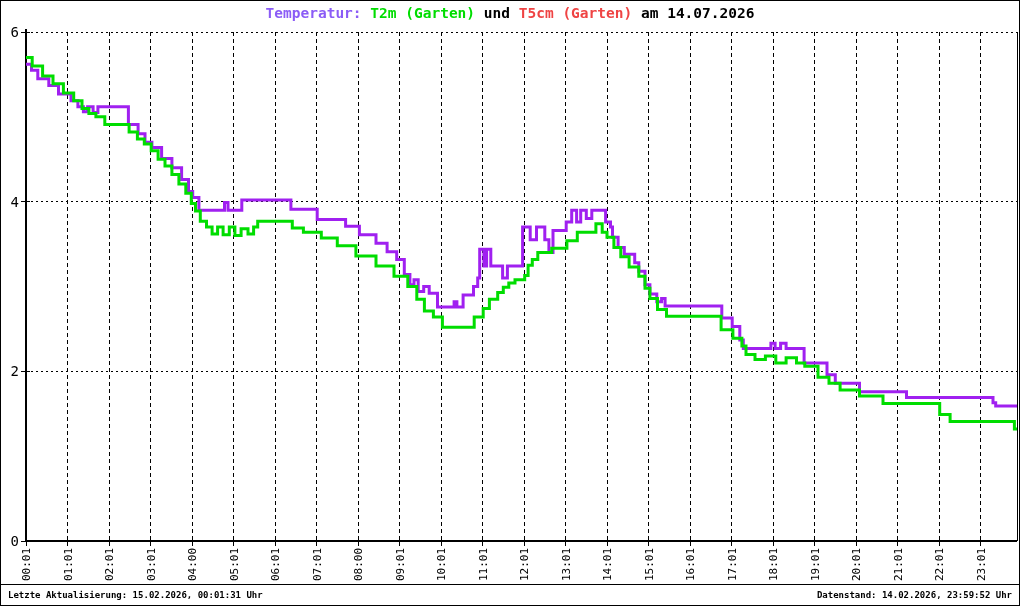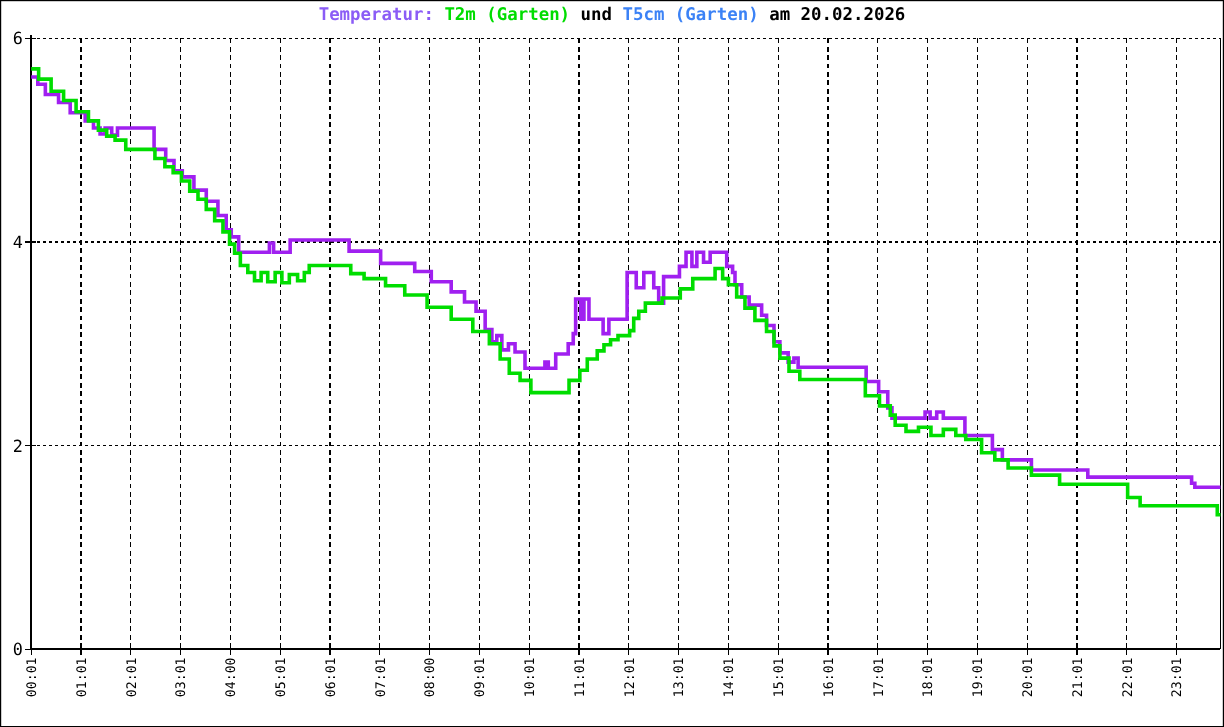--- a/index.html
+++ b/index.html
@@ -19,21 +19,21 @@
     font-size:9px;font-weight:bold;color:#000;
     display:flex;justify-content:space-between;align-items:center;
     padding:0 7px;white-space:pre;
   }
 </style>
 </head>
 <body>
 
 <div class="frame">
 
-  <div class="chart-title"><span style="color: #8b5cf6;">Temperatur: </span><span style="color: rgb(0, 221, 0);">T2m (Garten)</span><span> und </span><span style="color: #3b82f6;">T5cm (Garten)</span><span> am 20.02.2026</span></div>
+  <div class="chart-title"><span style="color: #8b5cf6;">Temperatur: </span><span style="color: rgb(0, 221, 0);">T2m (Garten)</span><span> und </span><span style="color: #ef4444;">T5cm (Garten)</span><span> am 14.07.2026</span></div>
 
   <svg class="plot" width="1020" height="584" viewBox="0 0 1020 584">
     <g>
         <line x1="25" y1="31" x2="25" y2="540" stroke="#000000" stroke-width="1" stroke-dasharray="4 3" shape-rendering="crispEdges"></line>
         <line x1="66.5" y1="31" x2="66.5" y2="540" stroke="#000000" stroke-width="1" stroke-dasharray="4 3" shape-rendering="crispEdges"></line>
         <line x1="108" y1="31" x2="108" y2="540" stroke="#000000" stroke-width="1" stroke-dasharray="4 3" shape-rendering="crispEdges"></line>
         <line x1="149.5" y1="31" x2="149.5" y2="540" stroke="#000000" stroke-width="1" stroke-dasharray="4 3" shape-rendering="crispEdges"></line>
         <line x1="191" y1="31" x2="191" y2="540" stroke="#000000" stroke-width="1" stroke-dasharray="4 3" shape-rendering="crispEdges"></line>
         <line x1="232.5" y1="31" x2="232.5" y2="540" stroke="#000000" stroke-width="1" stroke-dasharray="4 3" shape-rendering="crispEdges"></line>
         <line x1="274" y1="31" x2="274" y2="540" stroke="#000000" stroke-width="1" stroke-dasharray="4 3" shape-rendering="crispEdges"></line>
@@ -122,14 +122,18 @@
         <text transform="translate(900.5,580) rotate(-90)" font-size="11" fill="#000" font-family="&quot;DejaVu Sans Mono&quot;,&quot;Liberation Mono&quot;,monospace">21:01</text>
         <text transform="translate(942,580) rotate(-90)" font-size="11" fill="#000" font-family="&quot;DejaVu Sans Mono&quot;,&quot;Liberation Mono&quot;,monospace">22:01</text>
         <text transform="translate(983.5,580) rotate(-90)" font-size="11" fill="#000" font-family="&quot;DejaVu Sans Mono&quot;,&quot;Liberation Mono&quot;,monospace">23:01</text>
       </g>
     <g>
         <path d="M25.0 63.2 H30.5 V69.2 H36.8 V77.7 H47.8 V84.4 H57.5 V92.9 H70.0 V99.7 H76.9 V105.7 H82.4 V110.7 H86.6 V105.7 H92.1 V111.6 H96.9 V105.7 H127.4 V123.5 H137.1 V132.8 H144.0 V141.3 H150.9 V146.4 H160.6 V157.4 H170.9 V166.7 H180.6 V178.6 H187.5 V190.5 H191.7 V196.4 H197.9 V209.2 H223.5 V201.5 H227.0 V209.2 H240.8 V199.0 H289.9 V208.3 H316.2 V218.5 H344.6 V225.3 H358.4 V233.8 H375.0 V242.2 H386.1 V250.7 H395.7 V258.4 H403.3 V273.6 H408.9 V283.8 H413.0 V278.7 H417.2 V290.6 H422.7 V285.5 H428.2 V292.3 H436.5 V305.9 H453.1 V300.8 H455.9 V305.9 H462.1 V294.0 H472.5 V285.5 H476.7 V277.0 H478.7 V248.2 H482.9 V265.1 H485.6 V248.2 H489.8 V265.1 H501.6 V277.0 H506.4 V265.1 H521.6 V226.1 H529.2 V238.8 H535.5 V226.1 H543.8 V238.8 H547.9 V251.6 H552.0 V229.5 H565.2 V221.0 H570.7 V209.2 H575.6 V221.0 H579.7 V209.2 H585.3 V217.6 H590.8 V209.2 H604.6 V221.0 H609.5 V226.1 H611.5 V236.3 H617.1 V246.5 H623.3 V253.3 H633.7 V261.7 H637.8 V270.2 H644.0 V283.8 H648.9 V293.1 H655.8 V300.8 H660.6 V297.4 H664.1 V305.0 H720.8 V316.9 H731.2 V325.4 H738.8 V338.9 H742.3 V347.4 H769.9 V342.3 H774.1 V347.4 H779.6 V342.3 H785.1 V347.4 H803.1 V361.9 H826.0 V373.7 H834.3 V382.2 H858.5 V390.7 H905.5 V396.6 H992.0 V401.7 H994.7 V405.1 H1016" fill="none" stroke="#a020f0" stroke-width="3" stroke-linejoin="miter"></path>
         <path d="M25.0 56.4 H31.2 V64.9 H41.6 V75.1 H52.0 V82.7 H62.4 V92.1 H72.7 V99.7 H81.0 V107.4 H87.9 V112.4 H94.9 V115.8 H103.8 V123.5 H128.1 V131.1 H136.4 V137.9 H143.3 V143.0 H150.2 V149.8 H157.1 V158.3 H164.0 V165.0 H170.9 V173.5 H177.9 V182.9 H184.8 V192.2 H190.3 V202.4 H194.5 V210.0 H199.3 V220.2 H205.5 V226.1 H211.1 V232.9 H216.6 V226.1 H222.1 V233.8 H228.3 V226.1 H233.9 V234.6 H240.1 V227.8 H247.0 V232.9 H252.6 V226.1 H256.7 V220.2 H291.3 V227.0 H302.4 V231.2 H320.3 V237.1 H336.3 V244.8 H354.9 V255.0 H375.0 V265.1 H393.0 V275.3 H406.8 V285.5 H415.8 V298.2 H423.4 V310.1 H432.4 V316.0 H441.4 V326.2 H473.2 V316.0 H482.2 V307.6 H488.4 V298.2 H496.7 V291.4 H502.3 V286.3 H507.8 V282.1 H514.0 V278.7 H523.7 V274.5 H527.1 V264.3 H531.3 V258.4 H536.8 V251.6 H550.7 V247.3 H565.9 V239.7 H576.3 V231.2 H594.9 V222.7 H601.2 V231.2 H606.0 V236.3 H612.9 V246.5 H619.8 V255.8 H628.1 V266.0 H637.8 V275.3 H644.0 V287.2 H648.9 V297.4 H656.5 V308.4 H665.5 V315.2 H720.1 V328.8 H731.9 V337.2 H740.9 V344.9 H745.0 V353.4 H754.0 V358.5 H764.4 V355.1 H774.8 V361.9 H785.1 V356.8 H795.5 V361.9 H803.8 V365.2 H817.0 V376.3 H828.0 V382.2 H839.1 V389.0 H858.5 V394.9 H882.0 V402.6 H938.7 V413.6 H949.1 V420.4 H1013.4 V428.0 H1016" fill="none" stroke="#00dd00" stroke-width="3" stroke-linejoin="miter"></path>
       </g>
   </svg>
 
+  <div class="status-bar">
+    <span>Letzte Aktualisierung: 15.02.2026, 00:01:31 Uhr</span>
+    <span>Datenstand: 14.02.2026, 23:59:52 Uhr</span>
+  </div>
 
 </div>
 
 </body></html>

